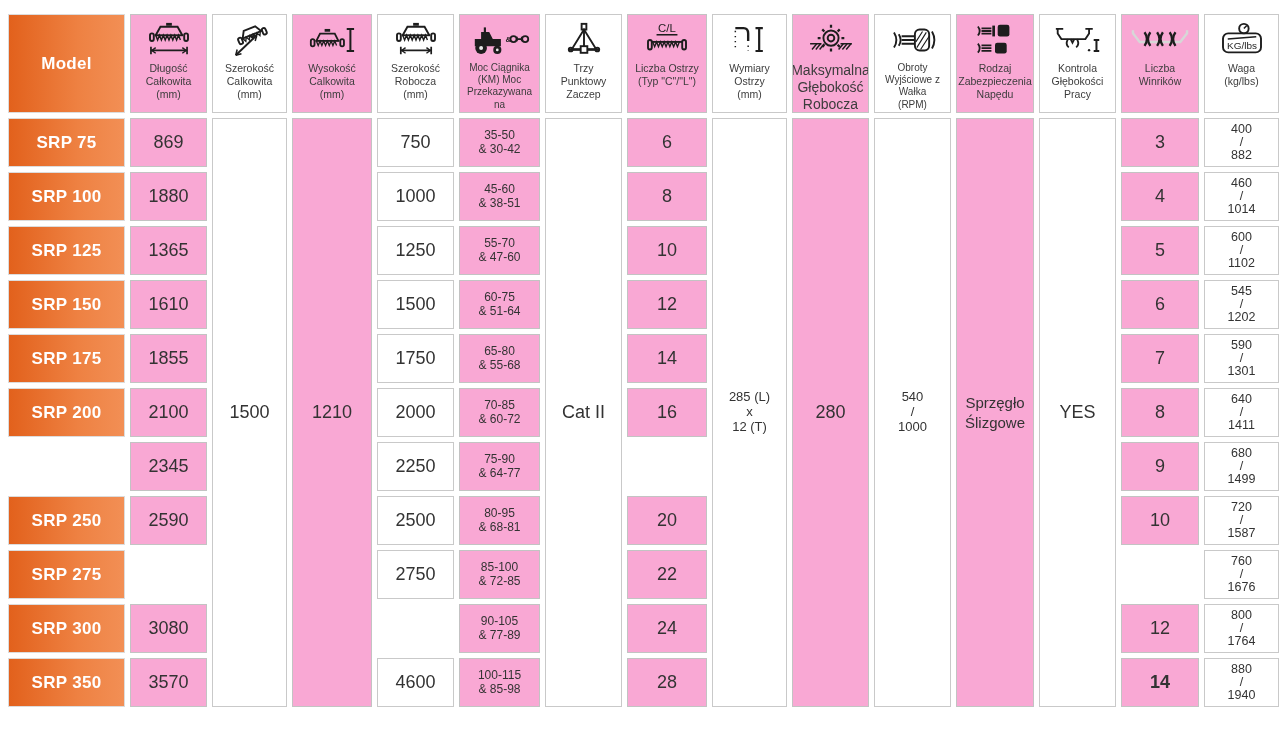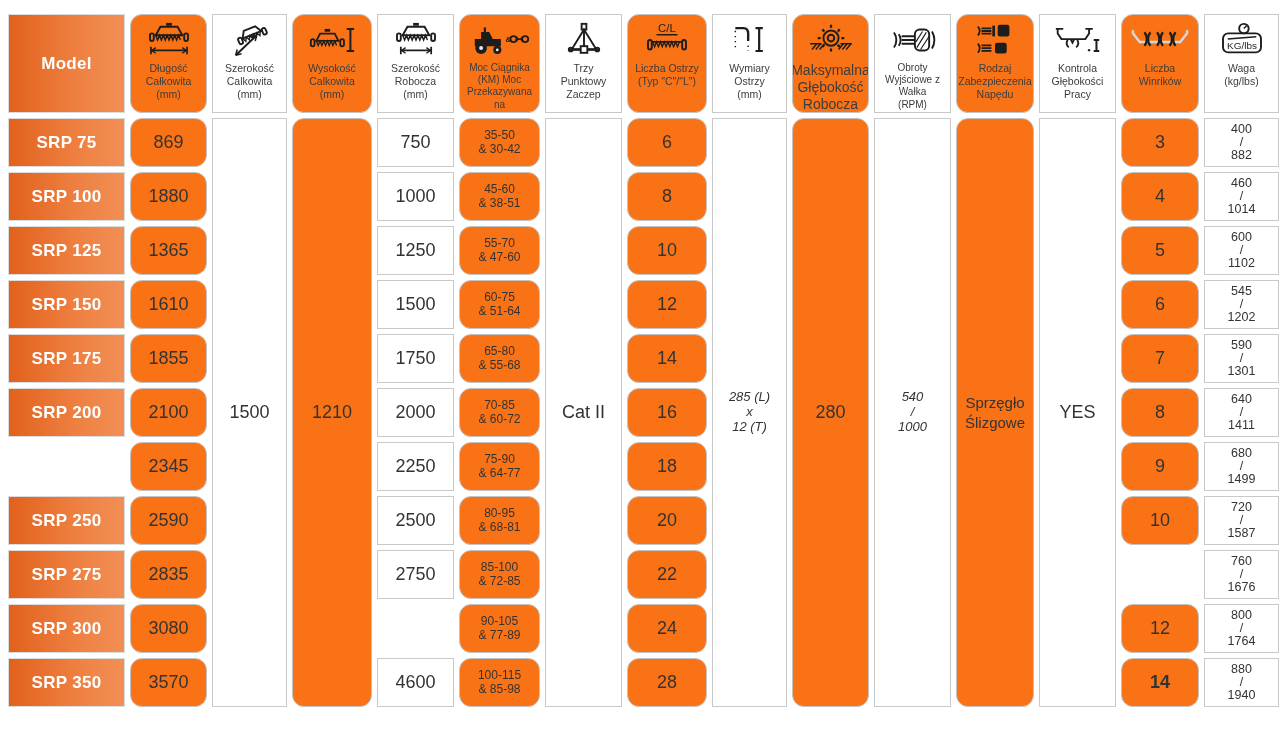--- a/index.html
+++ b/index.html
@@ -15,36 +15,36 @@
     grid-template-rows:99px repeat(11,49px);
     gap:5px;
     width:1271px;
   }
   .cell{
     border:1px solid #c9c9c9;
     display:flex;align-items:center;justify-content:center;
     text-align:center;box-sizing:border-box;overflow:hidden;
     background:#fff;
   }
-  .gray{background:#f97316;border-color:#c3c3c3;border-radius:12px;}
+  .gray{background:#f9a8d4;border-color:#c3c3c3;}
   .white{background:#ffffff;}
   .model{
     background:linear-gradient(90deg,#e2611c 0%,#ee8142 60%,#f28f55 100%);
     color:#fff;font-weight:bold;font-size:17px;border-color:#dcdcdc;
     letter-spacing:.3px;
   }
   .header{flex-direction:column;justify-content:flex-start;padding:6px 2px 4px 2px;}
   .header .icon{height:38px;display:flex;align-items:center;justify-content:center;color:#1d1d1d;flex:0 0 auto;}
   .icon svg{display:block;}
   .hlabel{font-size:10.5px;line-height:1.22;color:#3c3c3c;white-space:pre-line;margin-top:3px;}
   .model-h{justify-content:center;padding:0;}
   .num{font-size:18px;}
   .small{font-size:12px;line-height:1.15;white-space:pre-line;}
   .wsmall{font-size:12.5px;line-height:1.05;white-space:pre-line;}
-  .mid{font-size:13px;line-height:1.15;white-space:pre-line;font-style:italic;}
+  .mid{font-size:13px;line-height:1.15;white-space:pre-line;}
   .big{font-size:15px;line-height:1.3;white-space:pre-line;}
   .bold{font-weight:bold;}
   text{font-family:"Liberation Sans", sans-serif;fill:#1d1d1d;}
 </style>
 </head>
 <body>
 
 <div class="grid">
 
   <div class="cell model model-h" style="grid-area:1/1">
@@ -399,39 +399,37 @@
   <div class="cell gray num" style="grid-area:7/8">16</div>
   <div class="cell gray num" style="grid-area:7/14">8</div>
   <div class="cell white wsmall" style="grid-area:7/15">640
 /
 1411</div>
 
   <div class="cell gray num" style="grid-area:8/2">2345</div>
   <div class="cell white num" style="grid-area:8/5">2250</div>
   <div class="cell gray small" style="grid-area:8/6">75-90
 &amp; 64-77</div>
-  <div class="cell gray num" style="grid-area:8/8">18</div>
   <div class="cell gray num" style="grid-area:8/14">9</div>
   <div class="cell white wsmall" style="grid-area:8/15">680
 /
 1499</div>
 
   <div class="cell model" style="grid-area:9/1">SRP 250</div>
   <div class="cell gray num" style="grid-area:9/2">2590</div>
   <div class="cell white num" style="grid-area:9/5">2500</div>
   <div class="cell gray small" style="grid-area:9/6">80-95
 &amp; 68-81</div>
   <div class="cell gray num" style="grid-area:9/8">20</div>
   <div class="cell gray num" style="grid-area:9/14">10</div>
   <div class="cell white wsmall" style="grid-area:9/15">720
 /
 1587</div>
 
   <div class="cell model" style="grid-area:10/1">SRP 275</div>
-  <div class="cell gray num" style="grid-area:10/2">2835</div>
   <div class="cell white num" style="grid-area:10/5">2750</div>
   <div class="cell gray small" style="grid-area:10/6">85-100
 &amp; 72-85</div>
   <div class="cell gray num" style="grid-area:10/8">22</div>
   <div class="cell white wsmall" style="grid-area:10/15">760
 /
 1676</div>
 
   <div class="cell model" style="grid-area:11/1">SRP 300</div>
   <div class="cell gray num" style="grid-area:11/2">3080</div>

